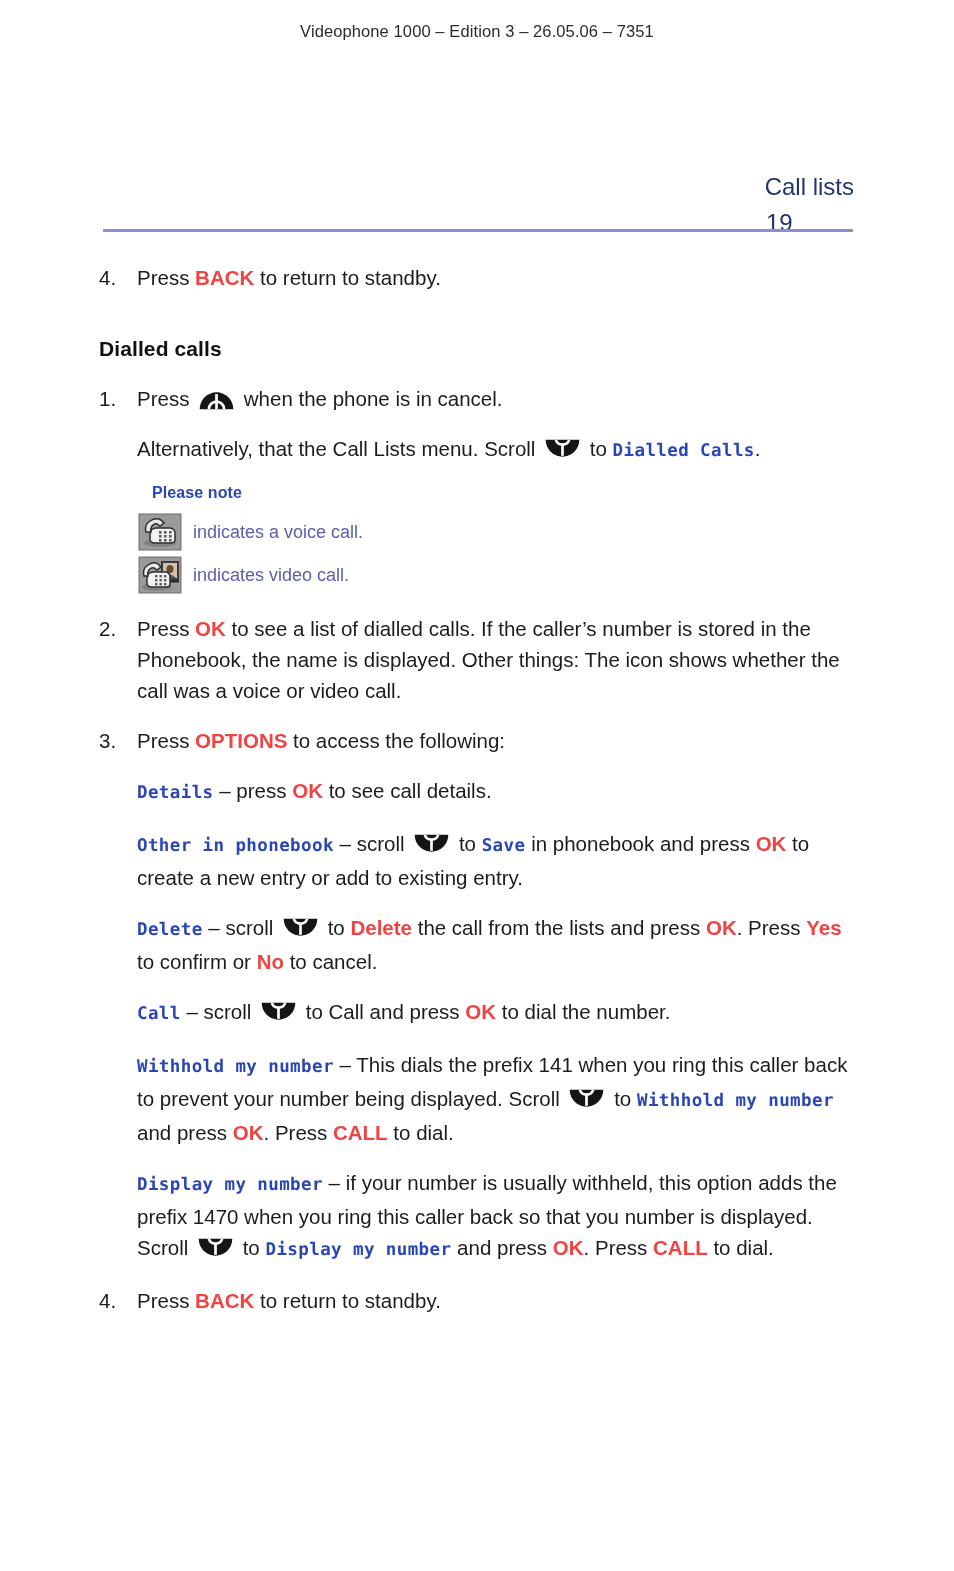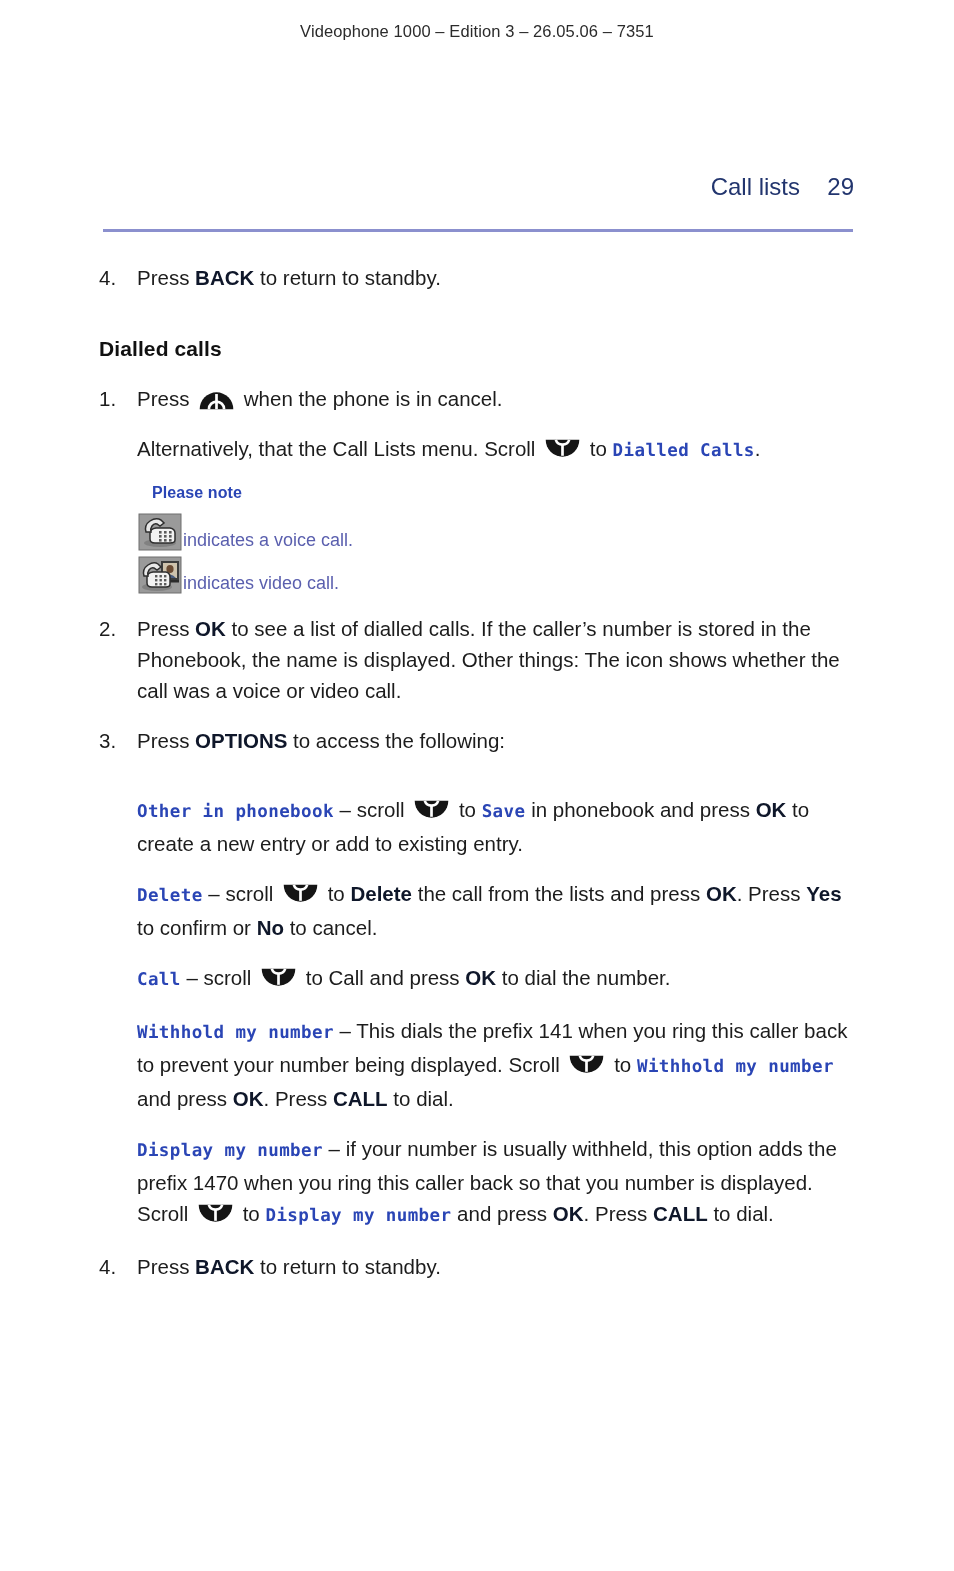--- a/index.html
+++ b/index.html
@@ -28,24 +28,25 @@
     letter-spacing: 0.1px;
   }
 
   
   .chapter-head {
     position: absolute;
     top: 173px;
     right: 100px;
     display: flex;
     align-items: baseline;
-    gap: 26px;
+    gap: 8px;
     color: #22356e;
     font-size: 24px;
     font-weight: 400;
+    flex-direction: column;
   }
   .chapter-head .pageno {
     font-size: 24px;
     min-width: 28px;
     text-align: right;
   }
 
   .rule {
     position: absolute;
     top: 229px;
@@ -89,21 +90,21 @@
   .indent {
     margin-left: 38px;
   }
 
   .gap-sm { height: 10px; }
   .gap-md { height: 19px; }
   .gap-xl { height: 40px; }
 
   
   .key {               
-    color: #0f172a;
+    color: #ef4444;
     font-weight: bold;
   }
   .menu {              
     color: #2a45b5;
     font-family: "DejaVu Sans Mono", "Liberation Mono", monospace;
     font-size: 17.5px;
     font-weight: bold;
     letter-spacing: 0.4px;
     -webkit-font-smoothing: none;
     text-rendering: geometricPrecision;
@@ -120,22 +121,22 @@
   
   .note-title {
     font-size: 16px;
     font-weight: bold;
     color: #2a45b5;
     letter-spacing: 0.1px;
     margin-left: 15px;
   }
   .note-row {
     display: flex;
-    align-items: flex-end;
-    gap: 0;
+    align-items: center;
+    gap: 10px;
     margin-top: 5px;
   }
   .note-row .note-text {
     color: #5a5fae;
     font-size: 18px;
     line-height: 22px;
   }
 
   
   .icon-box {
@@ -155,21 +156,21 @@
   }
   .keyglyph svg { display: block; }
 </style>
 </head>
 <body>
 
 <div class="running-head">Videophone 1000 – Edition 3 – 26.05.06 – 7351</div>
 
 <div class="chapter-head">
   <span>Call lists</span>
-  <span class="pageno">29</span>
+  <span class="pageno">19</span>
 </div>
 
 <div class="rule"></div>
 
 <div class="content">
 
   <div class="step">
     <span class="num">4.</span>
     <span class="body">
       <span>Press </span><span class="key">BACK</span><span> to return to standby.</span>
@@ -271,20 +272,21 @@
 
   <div class="gap-md"></div>
 
   <div class="step">
     <span class="num">3.</span>
     <span class="body"><span>Press </span><span class="key">OPTIONS</span><span> to access the following:</span></span>
   </div>
 
   <div class="gap-md"></div>
 
+  <p class="para indent"><span class="menu">Details</span><span> – press </span><span class="key">OK</span><span> to see call details.</span></p>
 
   <div class="gap-md"></div>
 
   <p class="para indent"><span class="menu">Other in phonebook</span><span> – scroll </span><span class="keyglyph"><svg viewBox="0 0 44 25" width="37" height="21" aria-hidden="true">
           <path d="M2 1 A20 20 0 0 0 42 1 Z" fill="#151515"></path>
           <path d="M22 20 L22 7" stroke="#ffffff" stroke-width="3.2" fill="none"></path>
           <path d="M14 1 A8.5 8.5 0 0 0 30 1" stroke="#ffffff" stroke-width="3.2" fill="none"></path>
         </svg></span><span> to </span><span class="menu">Save</span><span> in phonebook and press </span><span class="key">OK</span><span> to create a new entry or add to existing entry.</span></p>
 
   <div class="gap-md"></div>

